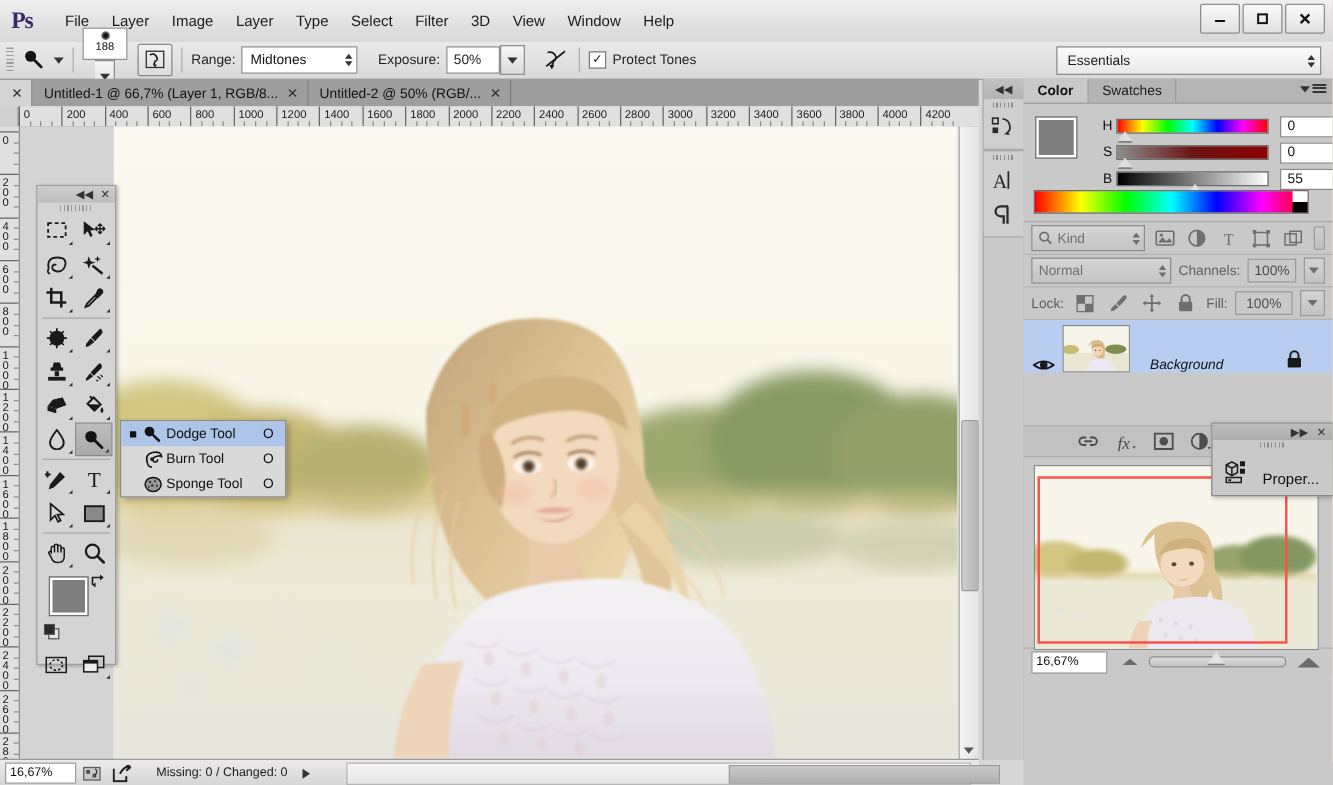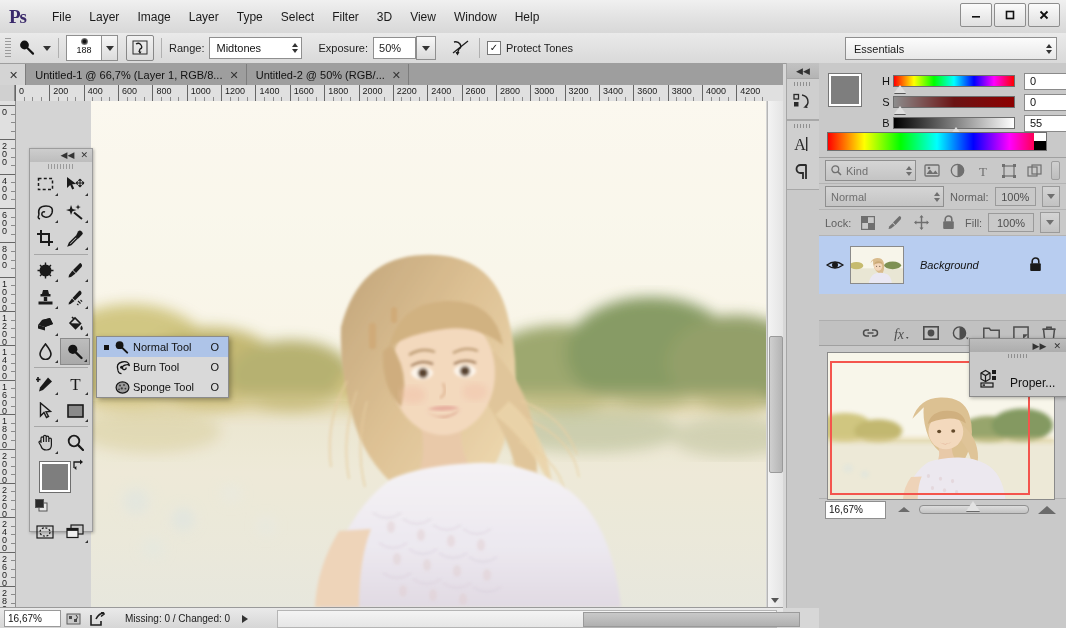--- a/index.html
+++ b/index.html
@@ -290,21 +290,21 @@
   
   .lyr-row{display:flex;align-items:center;height:25px;padding:0 6px;gap:6px;border-bottom:1px solid #b4b4b4;}
   .selbox{
     height:19px;border:1px solid #8f8f8f;background:linear-gradient(to bottom,#d5d5d5,#c4c4c4);
     display:flex;align-items:center;justify-content:space-between;padding:0 3px 0 5px;
     font-size:11px;color:#6f6f6f;
   }
   .lyr-ic{width:22px;height:20px;display:flex;align-items:center;justify-content:center;color:#6b6b6b;}
   .lock-lbl{font-size:11px;color:#5f5f5f;}
   .layerslist{background:#c9c9c9;height:84px;position:relative;}
-  .layeritem{display:flex;align-items:center;height:58px;background:#b8cdf0;}
+  .layeritem{display:flex;align-items:flex-end;height:42px;background:#b8cdf0;}
   .eye{width:31px;display:flex;align-items:center;justify-content:center;}
   .thumb-l{width:52px;height:36px;border:1px solid #8a8a8a;overflow:hidden;position:relative;background:#f3f2ec;}
   .lname{flex:1;margin-left:16px;font-size:11px;font-style:italic;color:#111;}
   .lyr-foot{height:24px;display:flex;align-items:center;justify-content:flex-end;gap:13px;
     padding-right:10px;background:#c1c1c1;border-top:1px solid #aeaeae;}
   .lyr-foot .fi{color:#4d4d4d;display:flex;align-items:flex-start;}
 
   
   .propsfloat{
     position:absolute;left:969px;top:338px;width:96px;height:57px;
@@ -375,21 +375,21 @@
     <div class="tool-cur">
       <svg width="18" height="18" viewBox="0 0 18 18">
         <circle cx="6.5" cy="6" r="4.4" fill="#141414"></circle>
         <path d="M9.6 9.2 L15 14.6" stroke="#141414" stroke-width="2.2" stroke-linecap="round"></path>
       </svg>
     </div>
     <div class="tri-down"></div>
 
     <div class="sep"></div>
 
-    <div style="display:flex;align-items:center;">
+    <div style="display:flex;align-items:center;flex-direction:column;">
       <div class="brushbox">
         <div class="brushdot"></div>
         <div class="brushnum">188</div>
       </div>
       <div class="spin">
         <i style="display:block;width:0;height:0;border-left:4px solid transparent;border-right:4px solid transparent;border-top:5px solid #333;"></i>
       </div>
     </div>
 
     <div style="width:8px"></div>
@@ -1070,21 +1070,21 @@
     <div class="fly-item sel">
       <span class="fly-bullet">
           <i></i>
         </span>
       <span class="fly-ic">
         <svg width="16" height="15" viewBox="0 0 16 15">
             <circle cx="5.6" cy="5.2" r="3.9" fill="#141414"></circle>
             <path d="M8.3 7.9 L13.2 12.6" stroke="#141414" stroke-width="2" stroke-linecap="round"></path>
           </svg>
       </span>
-      <span>Normal Tool</span>
+      <span>Dodge Tool</span>
       <span class="fly-key">O</span>
     </div>
     <div class="fly-item">
       <span class="fly-bullet"></span>
       <span class="fly-ic">
         <svg width="17" height="15" viewBox="0 0 17 15">
           <path d="M4 10.5 q-2.5 -7 4 -8.5 q7 -1.5 7.5 4 q-0.5 -2 -4 -1 q-4 1 -3 3.5 q0.6 1.5 2.4 1 q1.6 -0.5 1 -2" fill="none" stroke="#141414" stroke-width="1.3"></path>
           <path d="M4 10.5 q0.5 3 3.5 3.2" fill="none" stroke="#141414" stroke-width="1.3"></path>
           <circle cx="7.6" cy="7.2" r="1.5" fill="#141414"></circle>
         </svg>
@@ -1139,20 +1139,28 @@
         <svg width="20" height="18" viewBox="0 0 20 18">
           <path d="M13.5 2 H7.5 a4 4 0 0 0 0 8 H10 V16 M13 2 V16" stroke="#2a2a2a" stroke-width="1.8" fill="none"></path>
         </svg>
       </div>
     </div>
   </div>
 
   <div class="rightdock">
 
     <div class="pnl">
+      <div class="pnl-tabs">
+        <div class="ptab active">Color</div>
+        <div class="ptab">Swatches</div>
+        <div class="pmenu">
+            <span class="t"></span>
+            <span class="l"></span>
+          </div>
+      </div>
       <div class="colorbody">
         <div class="cc-bg"></div>
         <div class="cc-fg"></div>
 
         <div class="sliderrow" style="top:10px">
           <span class="sl-label">H</span>
           <span class="sl-track" style="background:linear-gradient(to right,#ff0000,#ffff00,#00ff00,#00ffff,#0000ff,#ff00ff,#ff0000);">
             <i class="sl-thumb" style="left:0px"></i>
           </span>
           <span class="sl-num">0</span>
@@ -1238,21 +1246,21 @@
       </div>
 
       <div class="lyr-row">
         <div class="selbox" style="width:128px">
           <span>Normal</span>
           <span class="stepper">
               <i class="up" style="border-bottom-color:#6f6f6f"></i>
               <i class="dn" style="border-top-color:#6f6f6f"></i>
             </span>
         </div>
-        <span class="lock-lbl">Normal:</span>
+        <span class="lock-lbl">Channels:</span>
         <span style="width:46px;height:17px;border:1px solid #9a9a9a;background:#c9c9c9;font-size:11px;display:flex;align-items:center;justify-content:center;color:#4d4d4d;">100%</span>
         <span style="width:19px;height:19px;border:1px solid #9a9a9a;background:linear-gradient(to bottom,#d4d4d4,#c2c2c2);display:flex;align-items:center;justify-content:center;">
           <i style="display:block;width:0;height:0;border-left:4px solid transparent;border-right:4px solid transparent;border-top:5px solid #6f6f6f;"></i>
         </span>
       </div>
 
       <div class="lyr-row">
         <span class="lock-lbl">Lock:</span>
         <span class="lyr-ic">
           <svg width="14" height="14" viewBox="0 0 14 14">

